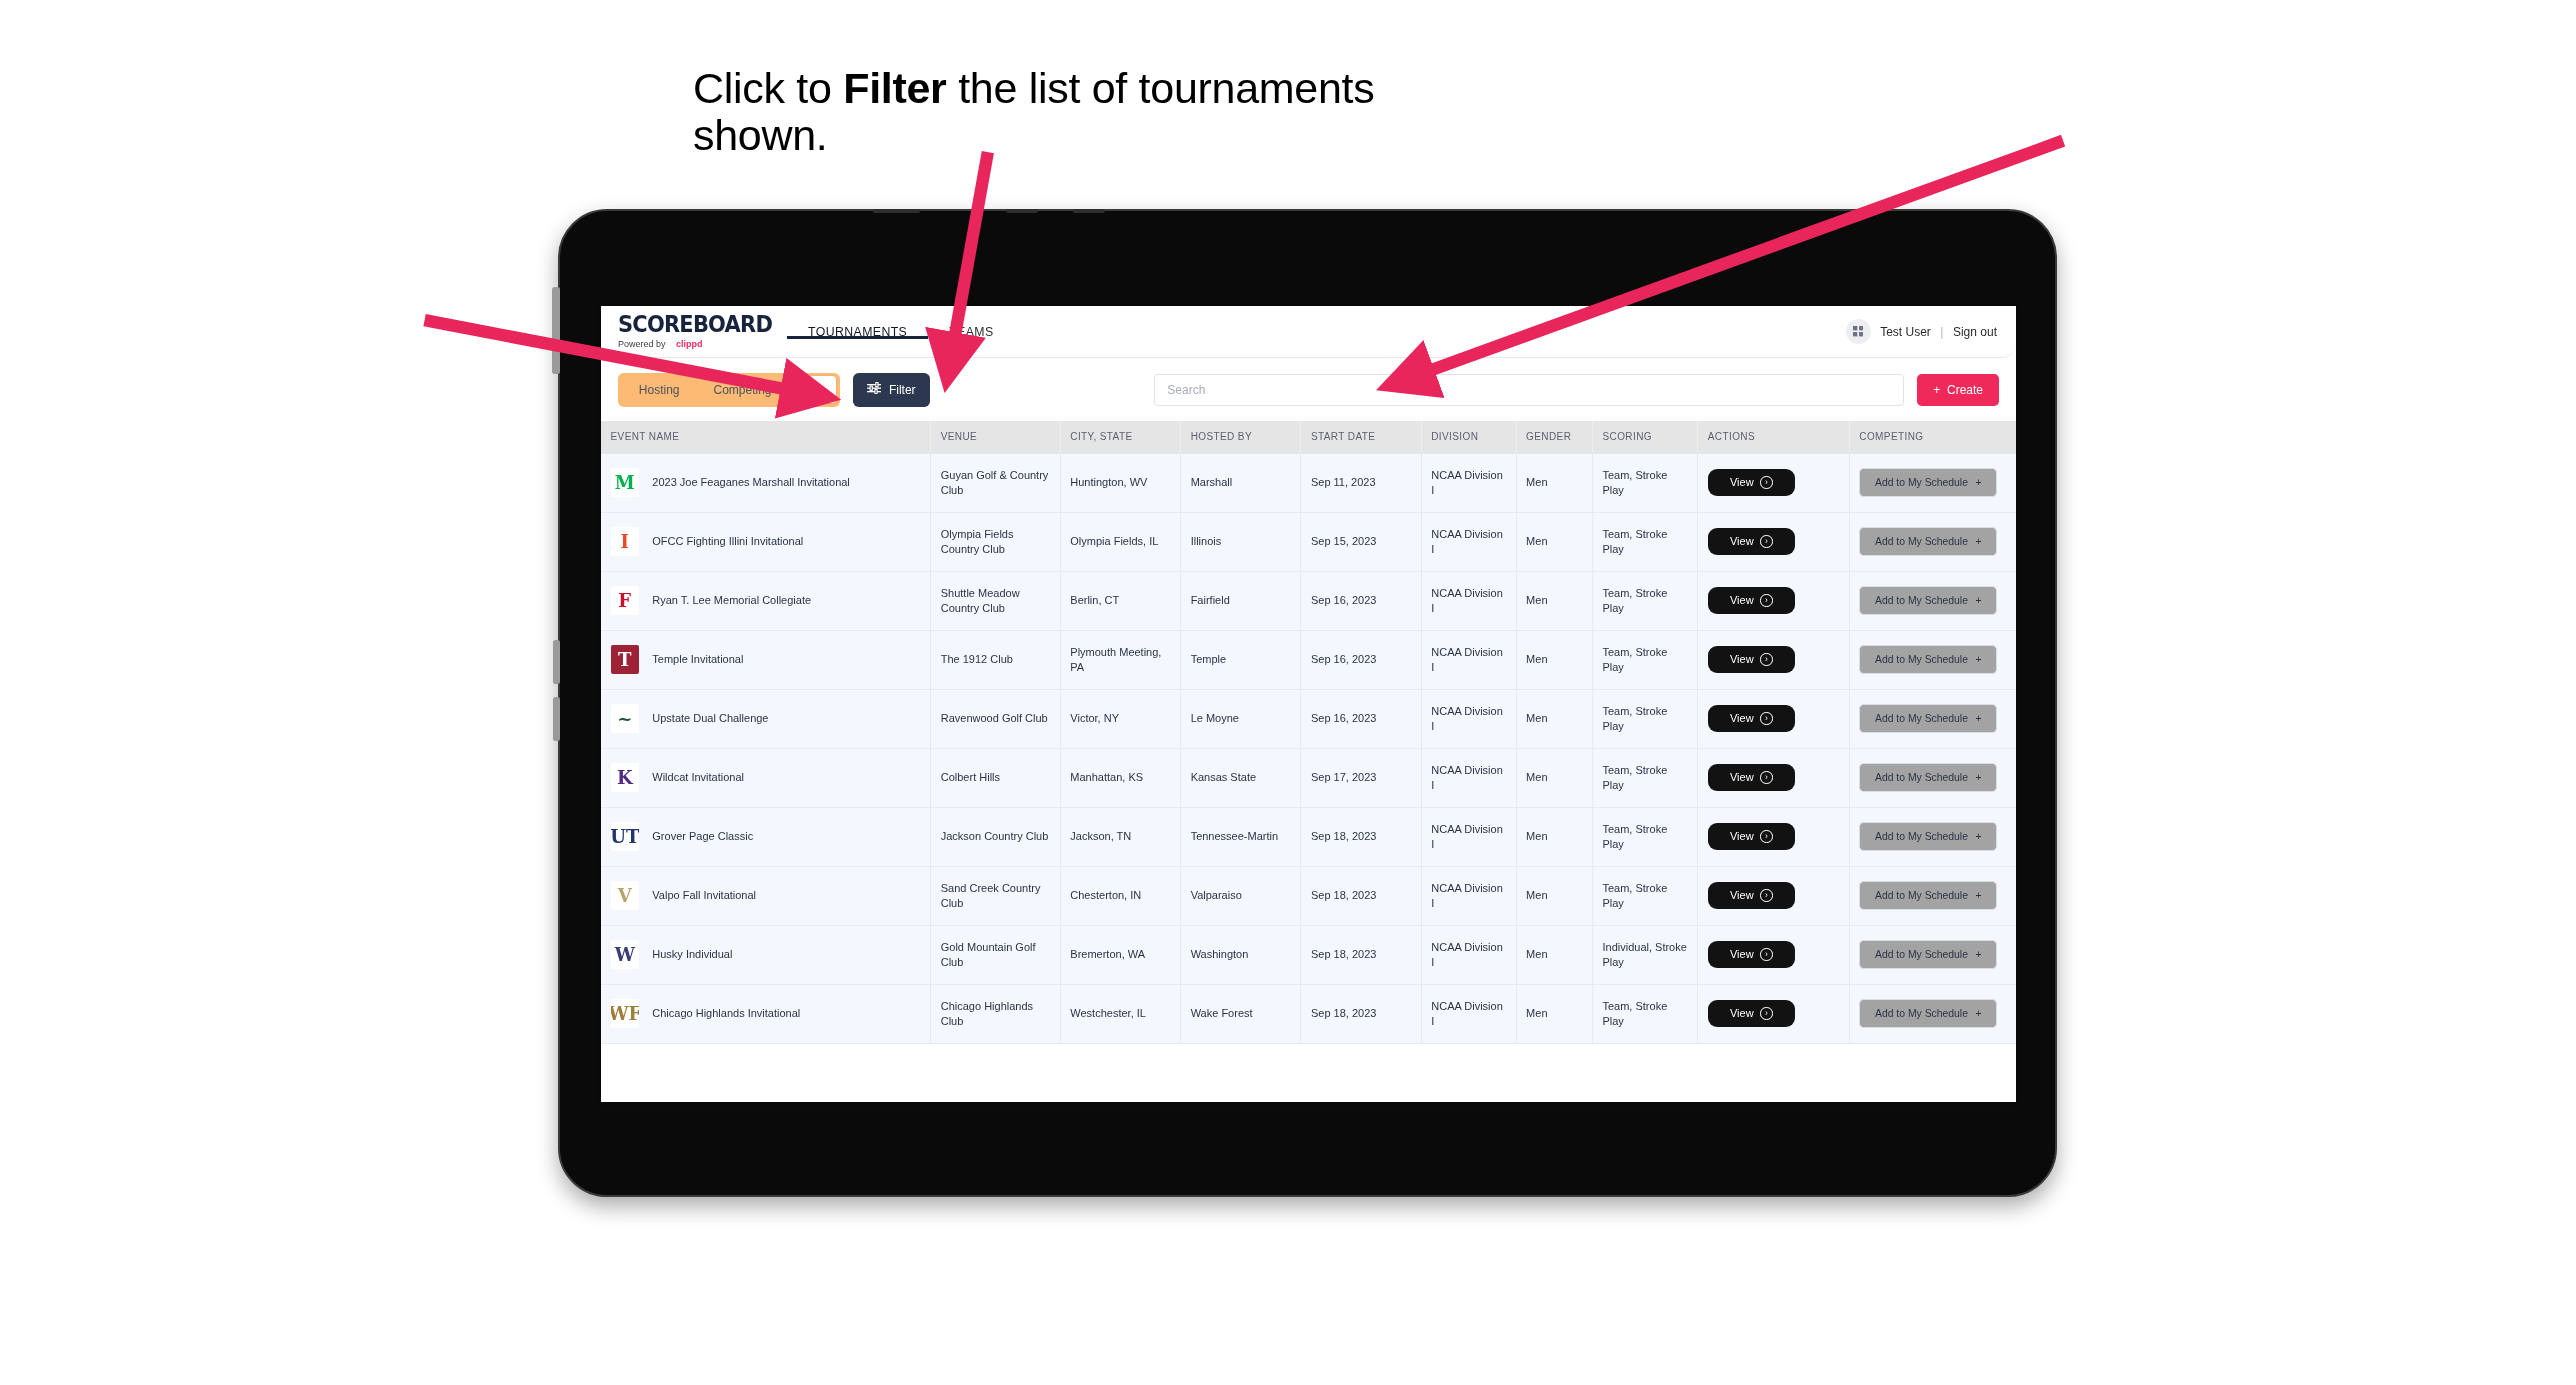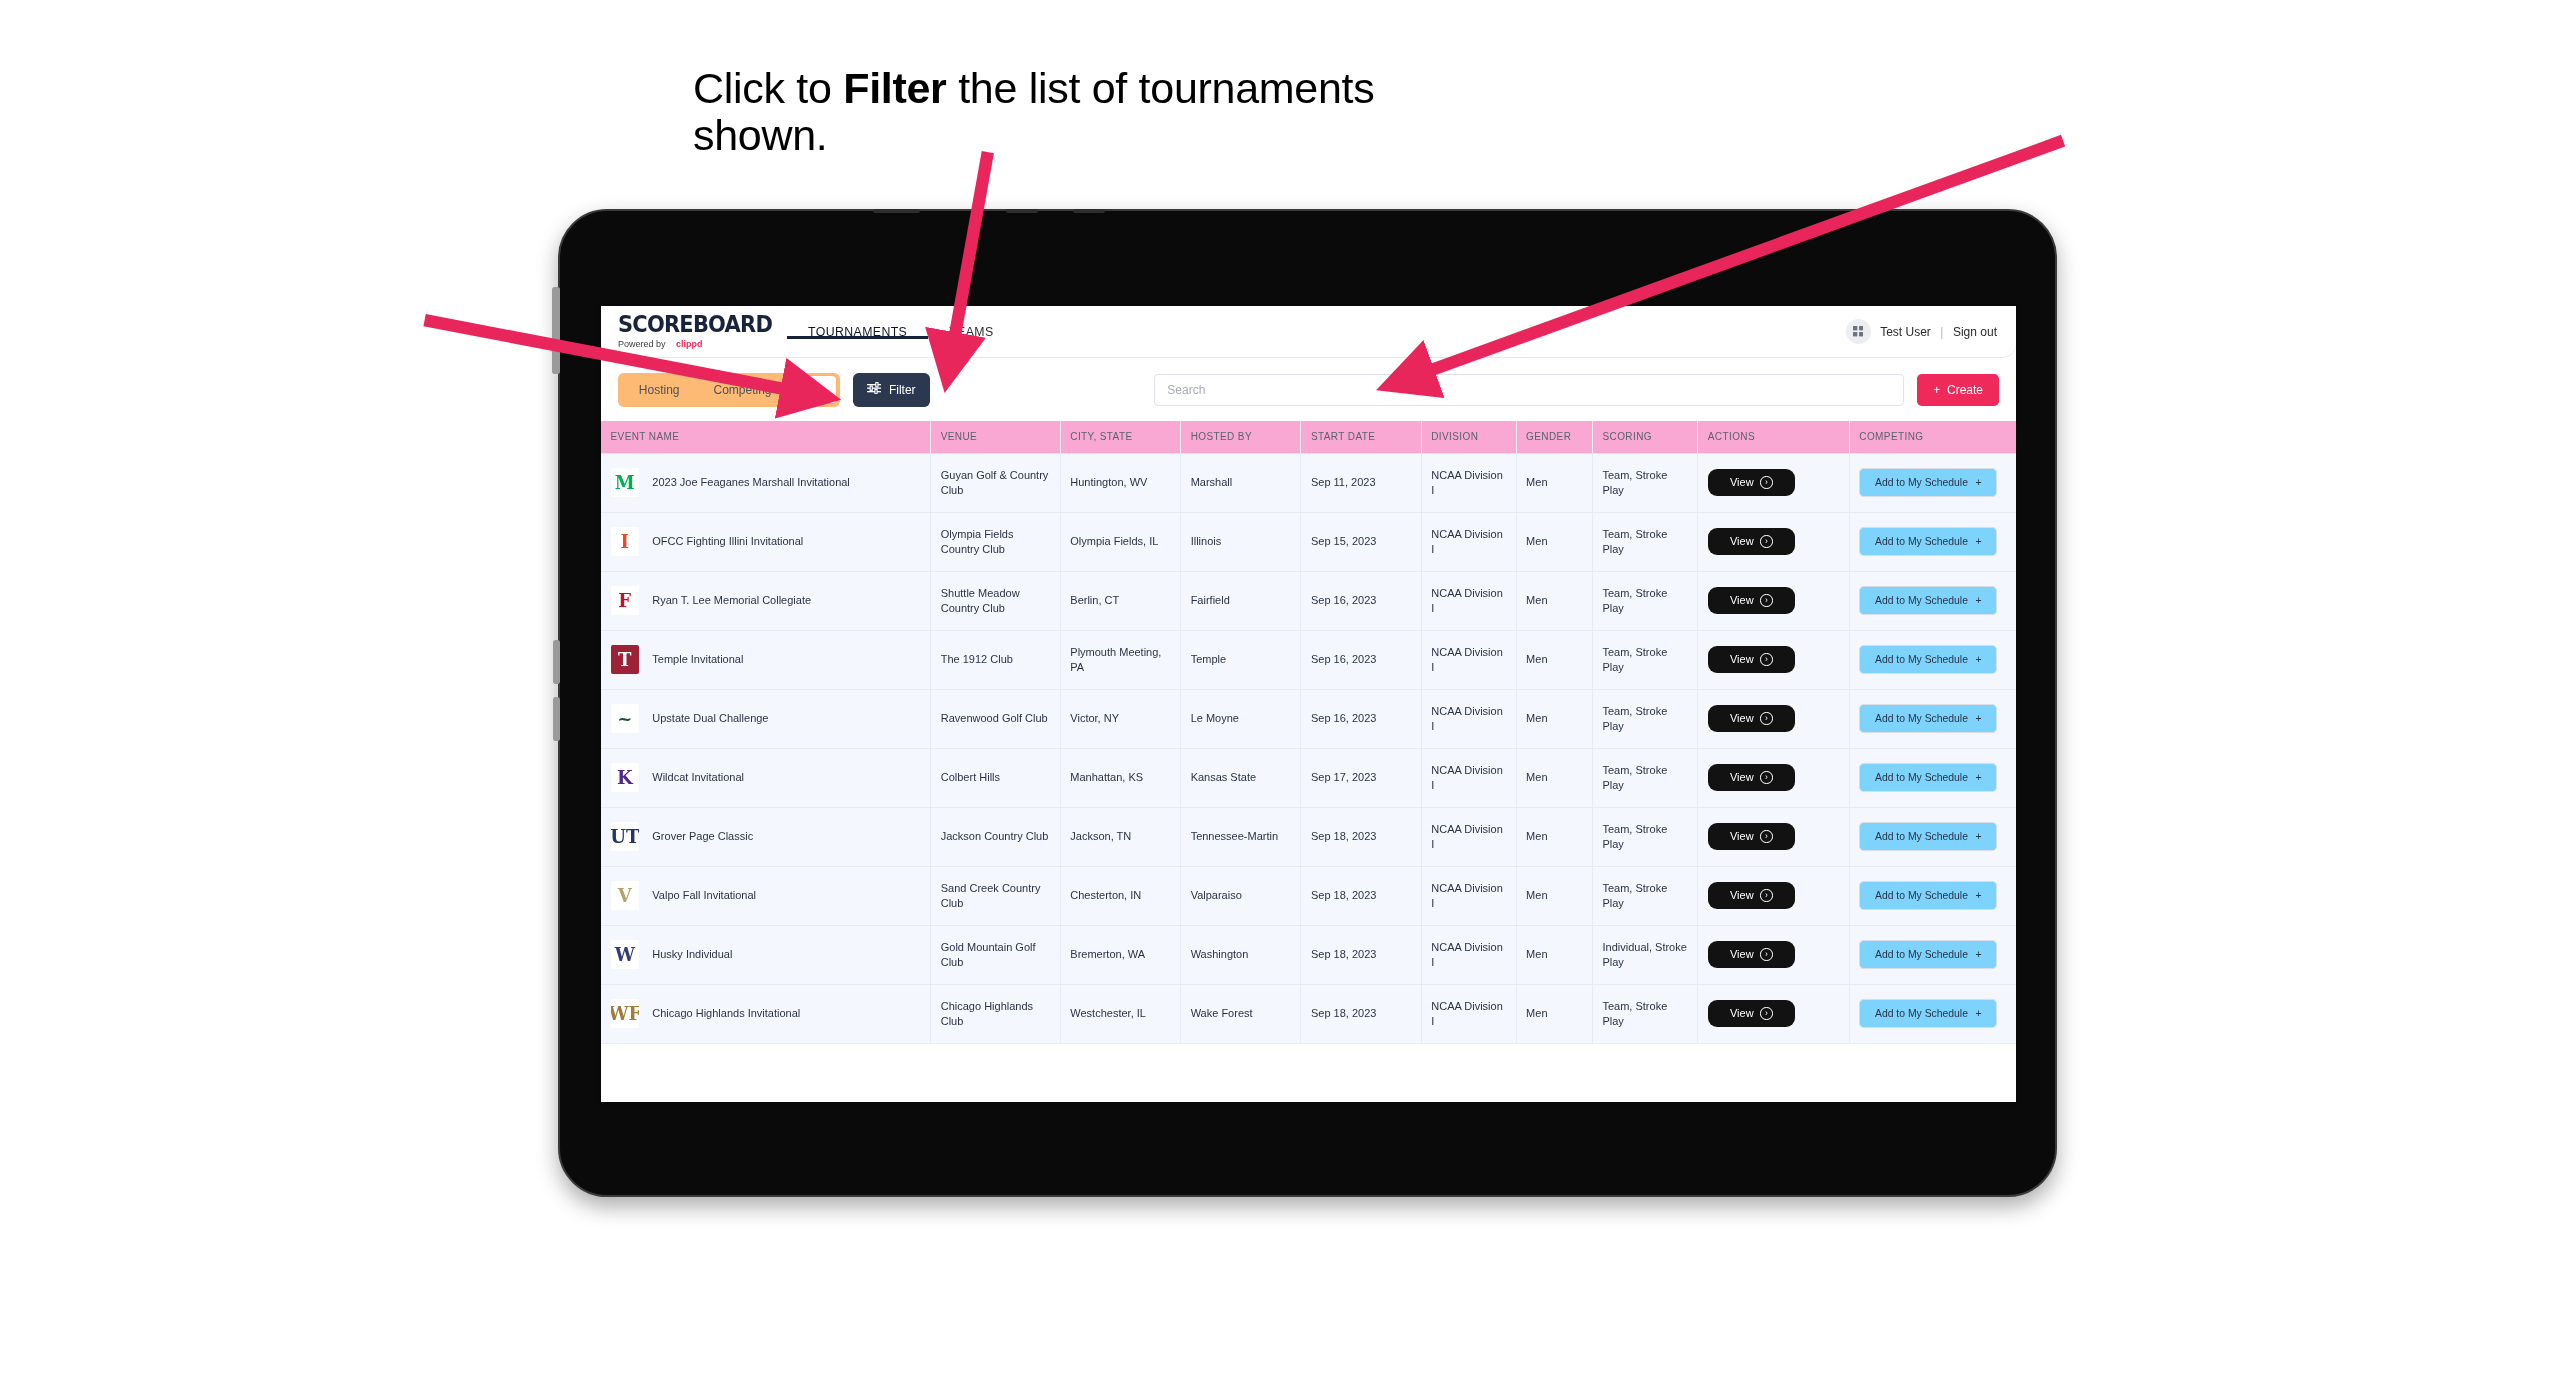--- a/index.html
+++ b/index.html
@@ -142,21 +142,21 @@
   #search-input::placeholder { color: #a8acb6; }
   #create-btn {
     display: flex; align-items: center; gap: 6.6px;
     background: #ef2a5b; color: #fff; border-radius: 4.7px;
     height: 32px; padding: 0 16px; font-size: 12px; cursor: pointer; white-space: nowrap;
   }
 
   
   #table { width: 100%; border-collapse: collapse; table-layout: fixed; }
   #table thead th {
-    background: #f9a8d4; color: #5a6070; font-size: 10px; letter-spacing: 0.4px;
+    background: #e5e5e5; color: #5a6070; font-size: 10px; letter-spacing: 0.4px;
     text-align: left; font-weight: 400; padding: 9.5px 9.5px; height: 32px;
     border-bottom: 0.9px solid #e4e7ed; border-right: 0.9px solid #eceef2;
     vertical-align: middle;
   }
   #table tbody td {
     background: #f4f7fd; color: #2a3346; font-size: 11px; line-height: 1.32;
     padding: 8.5px 9.5px; height: 59px; vertical-align: middle;
     border-bottom: 0.9px solid #e6eaf3; border-right: 0.9px solid #e6eaf3;
   }
   #table tbody td:last-child, #table thead th:last-child { border-right: none; }
@@ -185,21 +185,21 @@
     background: #121212; color: #fff; border-radius: 9px;
     height: 27.5px; width: 87px; font-size: 11px; cursor: pointer;
   }
   .view-btn .circ {
     width: 12.3px; height: 12.3px; border-radius: 50%; border: 1.2px solid #fff;
     display: inline-flex; align-items: center; justify-content: center;
     font-size: 8.5px; line-height: 1;
   }
   .add-btn {
     display: inline-flex; align-items: center; justify-content: center; gap: 7.6px;
-    background: #7dd3fc; color: #2a3346; border: 0.9px solid #d9dde6; border-radius: 4.7px;
+    background: #a3a3a3; color: #2a3346; border: 0.9px solid #d9dde6; border-radius: 4.7px;
     height: 28.5px; width: 138px; font-size: 10.4px; cursor: pointer; white-space: nowrap;
   }
 </style>
 </head>
 <body>
 
 <div id="stage">
 
 
   <div class="annot" id="annot-filter">

